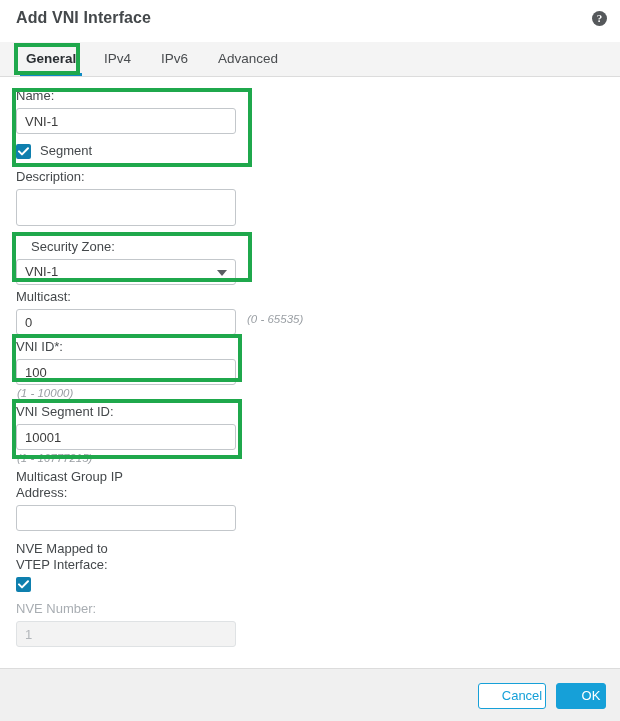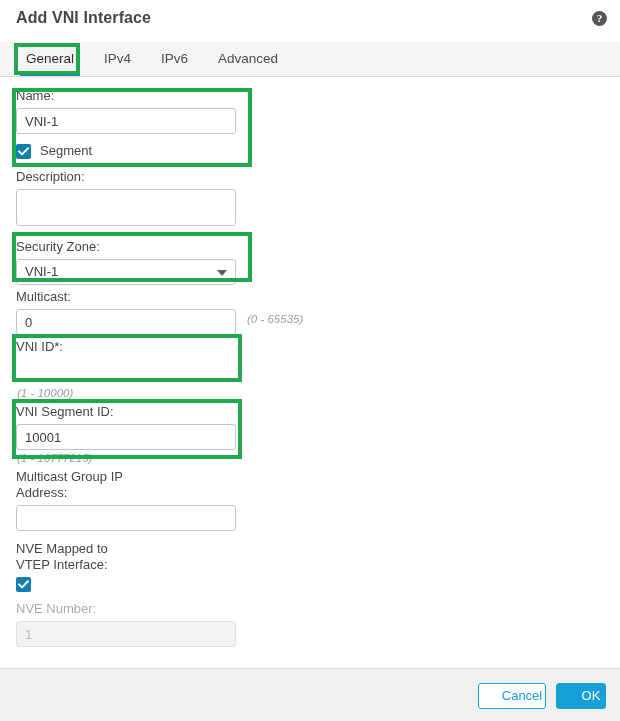--- a/index.html
+++ b/index.html
@@ -80,20 +80,21 @@
     height: 34px;
     line-height: 34px;
     font-size: 13.5px;
     color: #4a4d50;
     cursor: pointer;
     white-space: nowrap;
     padding: 0 6px;
   }
   .tab.active {
     color: #2b2f33;
+    font-weight: bold;
   }
   .tab.active::after {
     content: "";
     position: absolute;
     left: 0;
     right: 0;
     bottom: 0;
     height: 3px;
     background: #0d8bc4;
   }
@@ -299,31 +300,32 @@
         <svg width="11" height="9" viewBox="0 0 11 9">
           <path d="M1 4.4 L4 7.4 L10 1.2" stroke="#ffffff" stroke-width="2" fill="none" stroke-linecap="round" stroke-linejoin="round"></path>
         </svg>
       </span>
       <span class="checkbox-label">Segment</span>
     </div>
 
     <div class="field-label" style="top:92px;">Description:</div>
     <textarea class="textarea-input" style="top: 112px;"></textarea>
 
-    <div class="field-label" style="top:162px;">Security Zone:</div>
+    <div class="field-label" style="top:162px;padding-left:15px;">Security Zone:</div>
     <div class="select-wrap" style="top:182px;">
       <span class="select-value">VNI-1</span>
       <span class="select-caret"></span>
     </div>
 
     <div class="field-label" style="top:212px;">Multicast:</div>
     <input class="text-input" style="top: 232px;" type="text" value="0">
     <div class="hint" style="left:247px; top:236px;">(0 - 65535)</div>
 
     <div class="field-label" style="top:262px;">VNI ID*:</div>
+    <input class="text-input" style="top: 282px;" type="text" value="100">
     <div class="hint" style="left:17px; top:310px;">(1 - 10000)</div>
 
     <div class="field-label" style="top:327px;">VNI Segment ID:</div>
     <input class="text-input" style="top: 347px;" type="text" value="10001">
     <div class="hint" style="left:17px; top:375px;">(1 - 16777215)</div>
 
     <div class="field-label" style="top:392px;">Multicast Group IP
 Address:</div>
     <input class="text-input" style="top: 428px;" type="text" value="">
 

